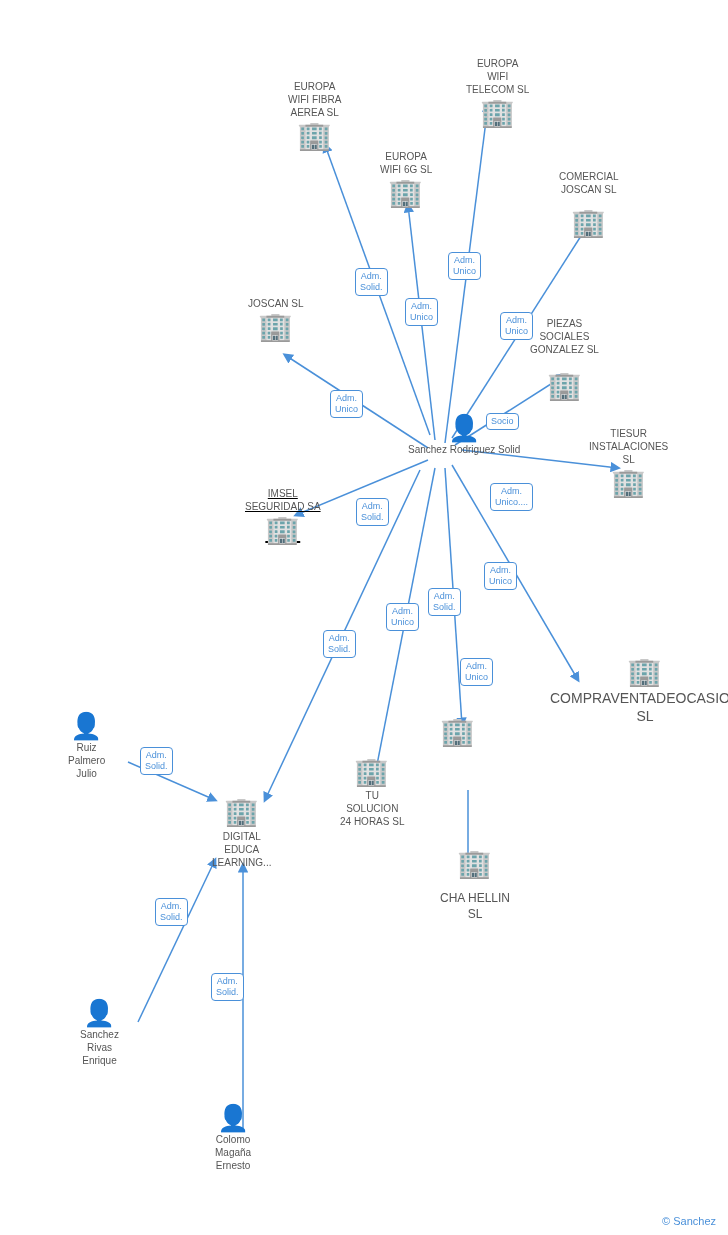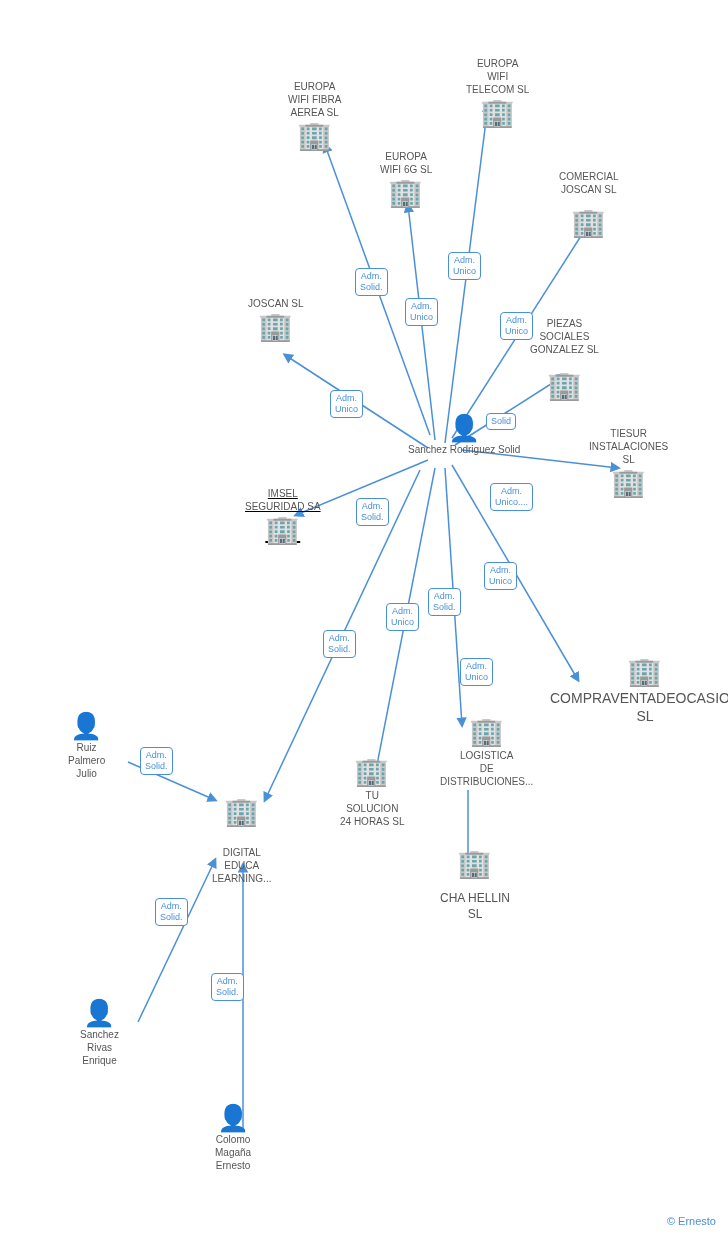--- a/index.html
+++ b/index.html
@@ -155,31 +155,30 @@
   <span class="building-icon">🏢</span>
 </div>
 
 <div class="node" style="left:245px;top:485px;text-decoration:underline;">
   <span class="node-label" style="margin-bottom:3px;font-size:10px;color:#555">IMSEL<br>SEGURIDAD SA</span>
   <span class="building-icon">🏢</span>
 </div>
 
 <div class="node" style="left:212px;top:798px;">
   <span class="building-icon orange">🏢</span>
-  <span class="node-label" style="margin-top:20px;font-size:10px;color:#555">DIGITAL<br>EDUCA<br>LEARNING...</span>
+  <span class="node-label" style="margin-top:4px;font-size:10px;color:#555">DIGITAL<br>EDUCA<br>LEARNING...</span>
 </div>
 
 <div class="node" style="left:340px;top:758px;">
   <span class="building-icon">🏢</span>
   <span class="node-label" style="margin-top:3px;font-size:10px;color:#555">TU<br>SOLUCION<br>24 HORAS SL</span>
 </div>
 
 <div class="node" style="left:440px;top:718px;">
   <span class="building-icon">🏢</span>
-  <span class="node-label" style="margin-top:3px;font-size:10px;color:#555">LOGISTICA<br>DE<br>DISTRIBUCIONES...</span>
 </div>
 
 <div class="node" style="left:550px;top:658px;">
   <span class="building-icon">🏢</span>
   <span class="node-label" style="margin-top:3px;font-size:14px;color:#555">COMPRAVENTADEOCASION<br>SL</span>
 </div>
 
 <div class="node" style="left:440px;top:850px;">
   <span class="building-icon">🏢</span>
   <span class="node-label" style="margin-top:13px;font-size:12px;color:#555">CHA HELLIN<br>SL</span>
@@ -198,25 +197,25 @@
 <div class="node" style="left:215px;top:1105px;">
   <span class="person-icon">👤</span>
   <span class="node-label">Colomo<br>Magaña<br>Ernesto</span>
 </div>
 
 <div class="role-badge" style="left:448px;top:252px;">Adm.<br>Unico</div>
 <div class="role-badge" style="left:355px;top:268px;">Adm.<br>Solid.</div>
 <div class="role-badge" style="left:405px;top:298px;">Adm.<br>Unico</div>
 <div class="role-badge" style="left:500px;top:312px;">Adm.<br>Unico</div>
 <div class="role-badge" style="left:330px;top:390px;">Adm.<br>Unico</div>
-<div class="role-badge" style="left:486px;top:413px;">Solid</div>
+<div class="role-badge" style="left:486px;top:413px;">Socio</div>
 <div class="role-badge" style="left:490px;top:483px;">Adm.<br>Unico....</div>
 <div class="role-badge" style="left:356px;top:498px;">Adm.<br>Solid.</div>
 <div class="role-badge" style="left:428px;top:588px;">Adm.<br>Solid.</div>
 <div class="role-badge" style="left:484px;top:562px;">Adm.<br>Unico</div>
 <div class="role-badge" style="left:386px;top:603px;">Adm.<br>Unico</div>
 <div class="role-badge" style="left:460px;top:658px;">Adm.<br>Unico</div>
 <div class="role-badge" style="left:323px;top:630px;">Adm.<br>Solid.</div>
 <div class="role-badge" style="left:140px;top:747px;">Adm.<br>Solid.</div>
 <div class="role-badge" style="left:155px;top:898px;">Adm.<br>Solid.</div>
 <div class="role-badge" style="left:211px;top:973px;">Adm.<br>Solid.</div>
 
-<div class="copyright">© Ernesto</div>
+<div class="copyright">© Sanchez</div>
 
 </body></html>

